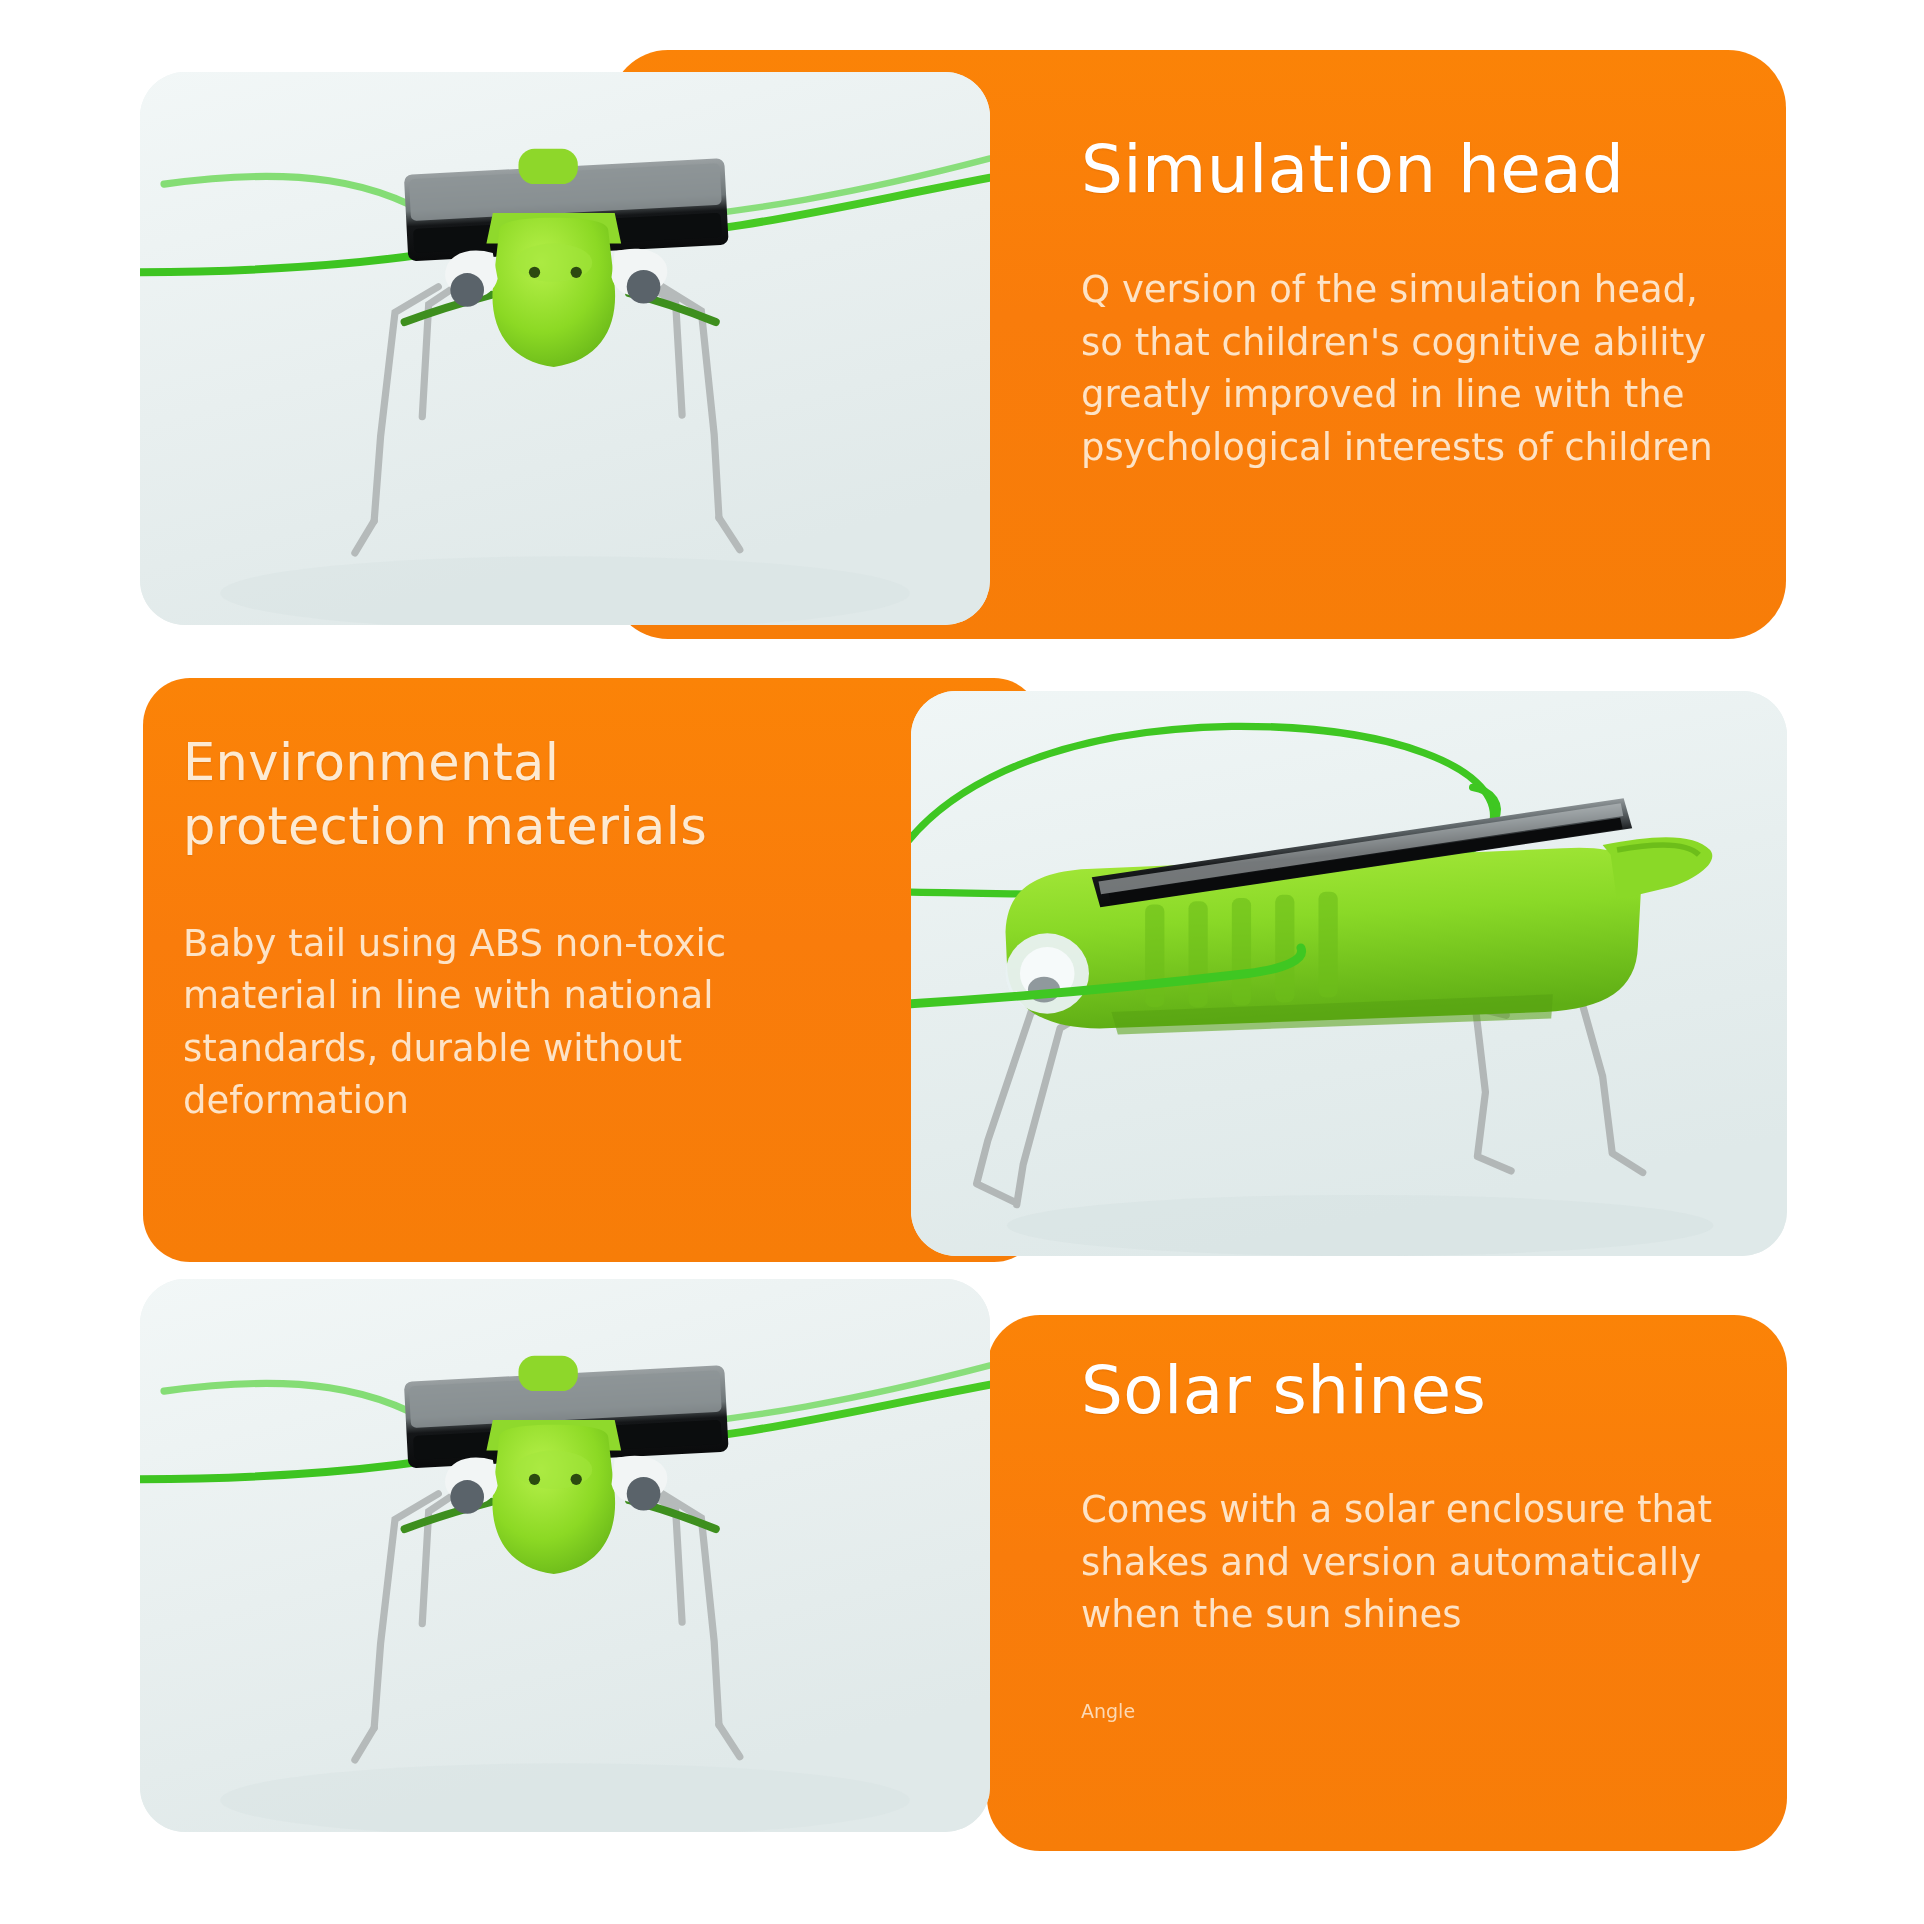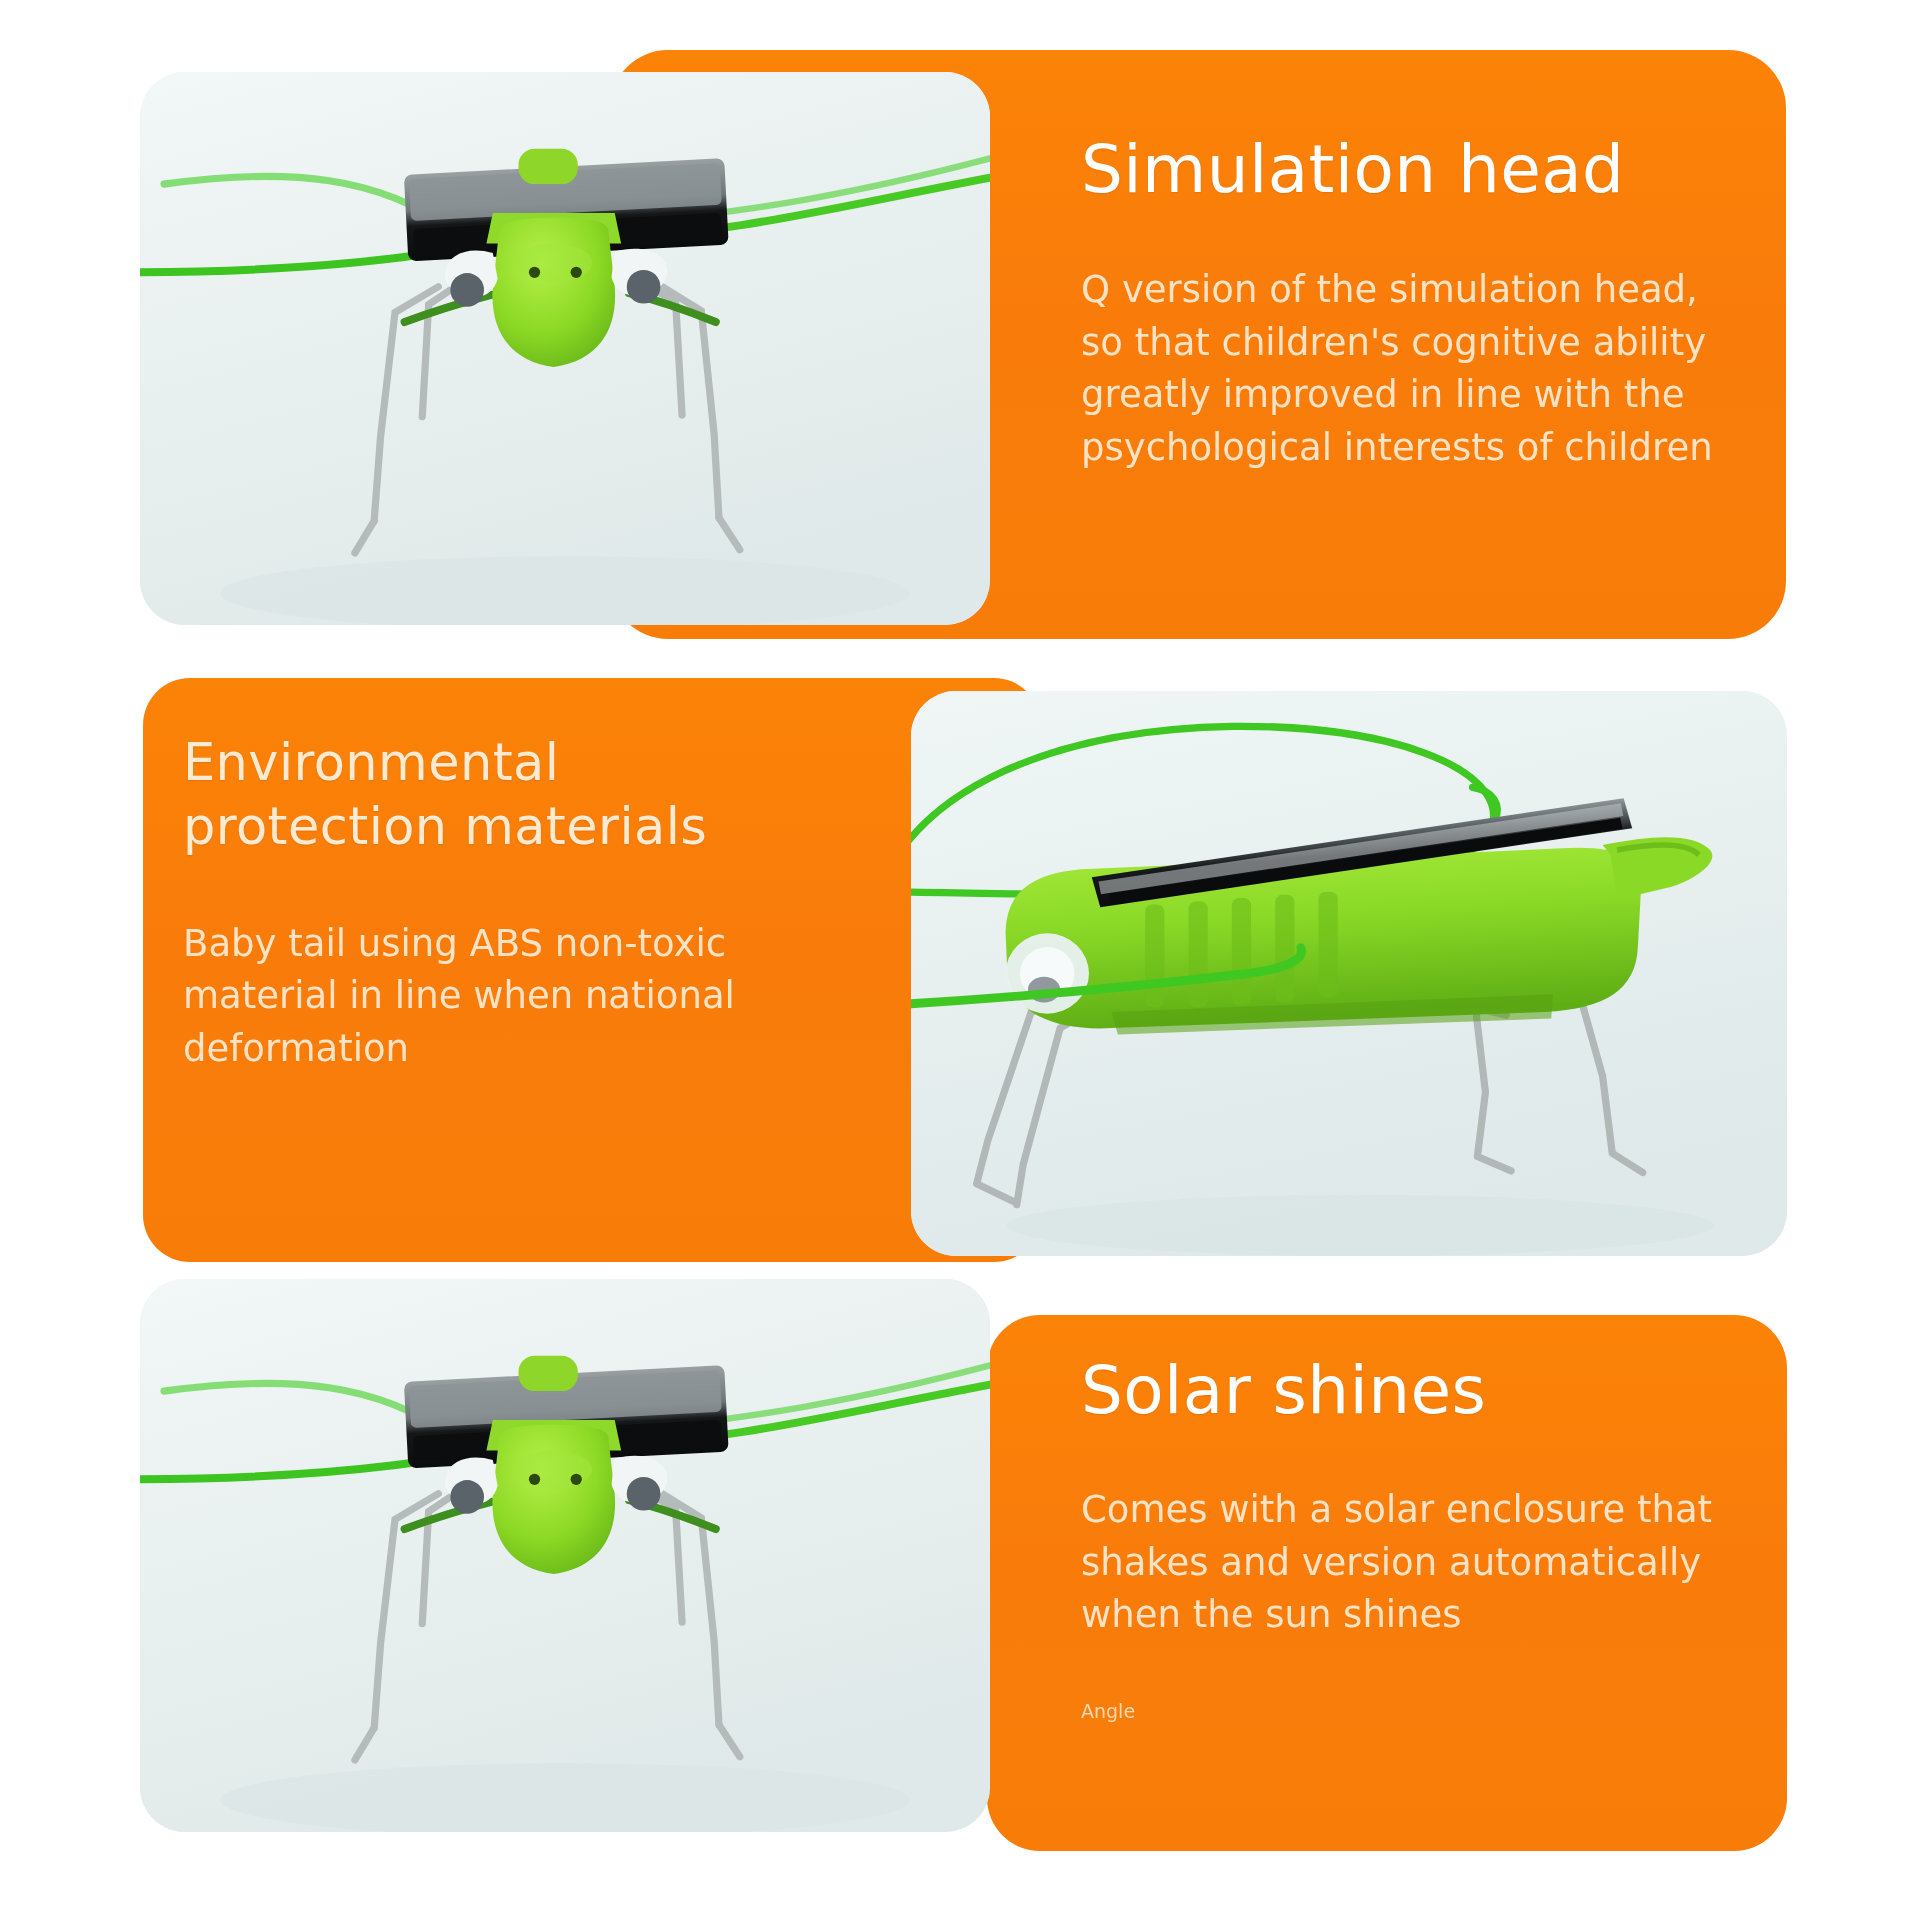--- a/index.html
+++ b/index.html
@@ -224,21 +224,22 @@
       </svg>
     </div>
 
     <div class="txt" style="left:183px; top:731px; width:810px;">
       <div class="title medium">
         <div>Environmental</div>
         <div>protection materials</div>
       </div>
       <div class="body" style="margin-top:59px;">
         <div>Baby tail using ABS non-toxic</div>
-        <div>material in line when national</div>
+        <div>material in line with national</div>
+        <div>standards, durable without</div>
         <div>deformation</div>
       </div>
     </div>
   </div>
 
   <div class="row">
 
     <div class="orange r3"></div>
 
     <div class="photo p3">

